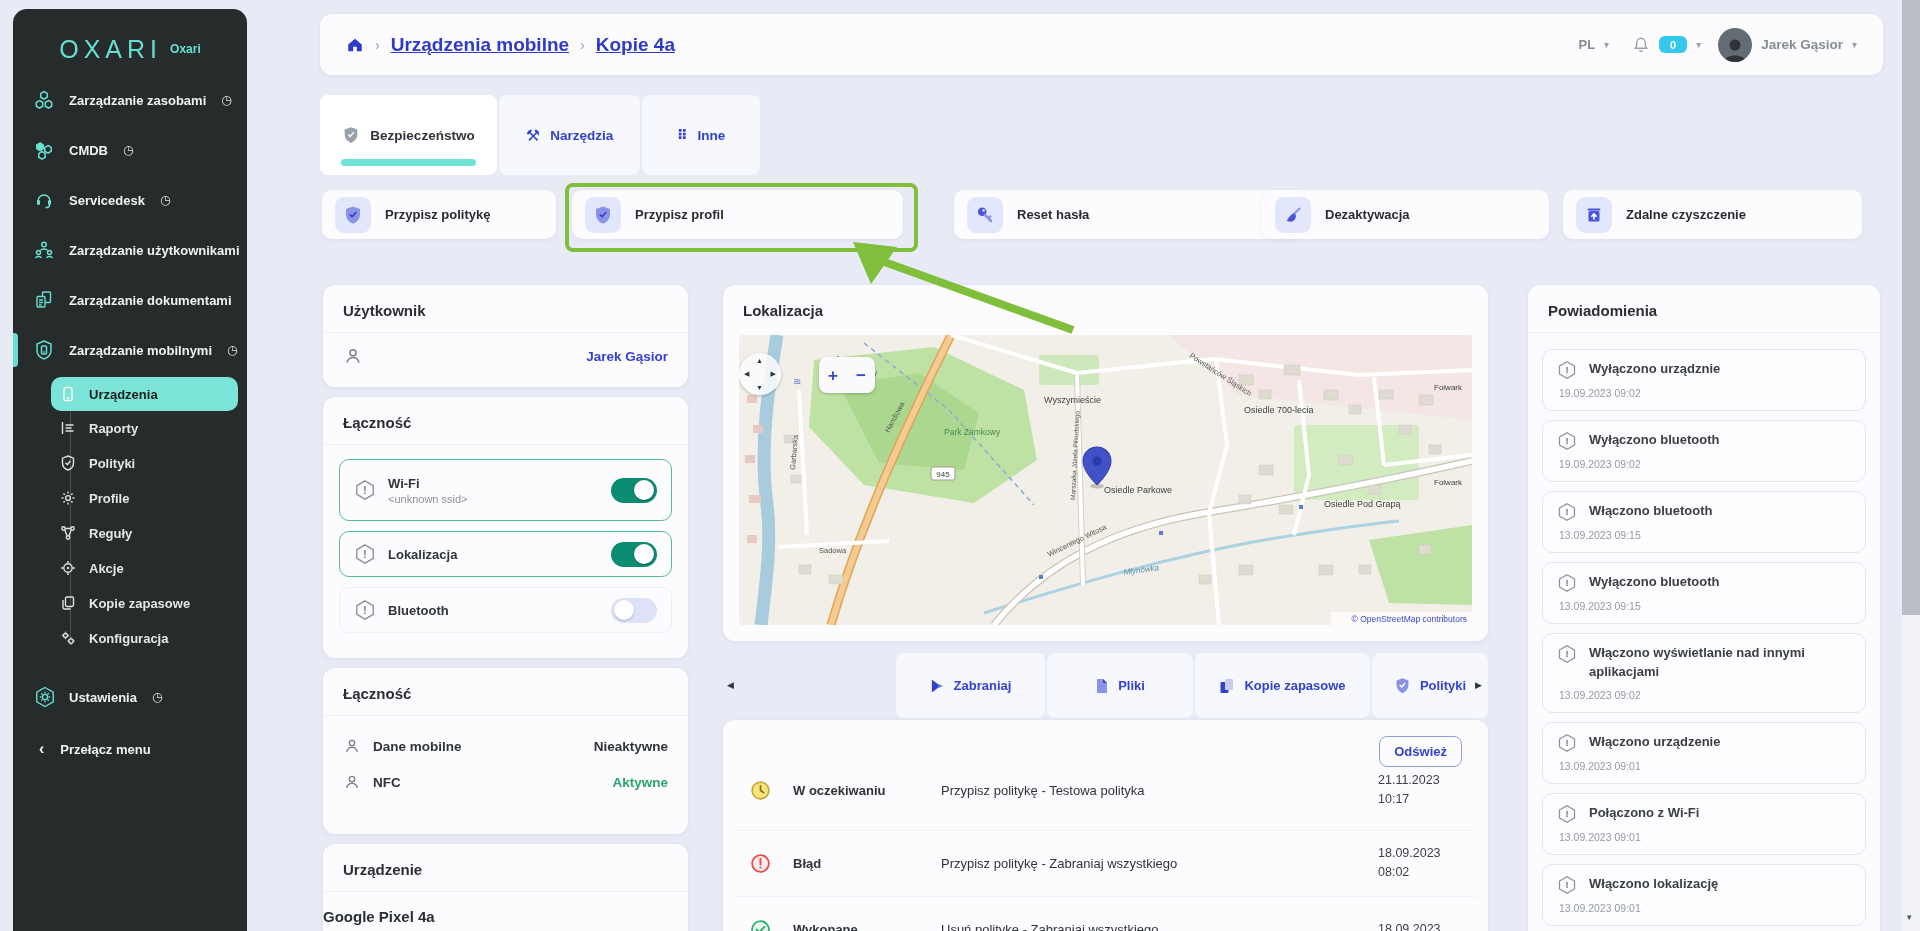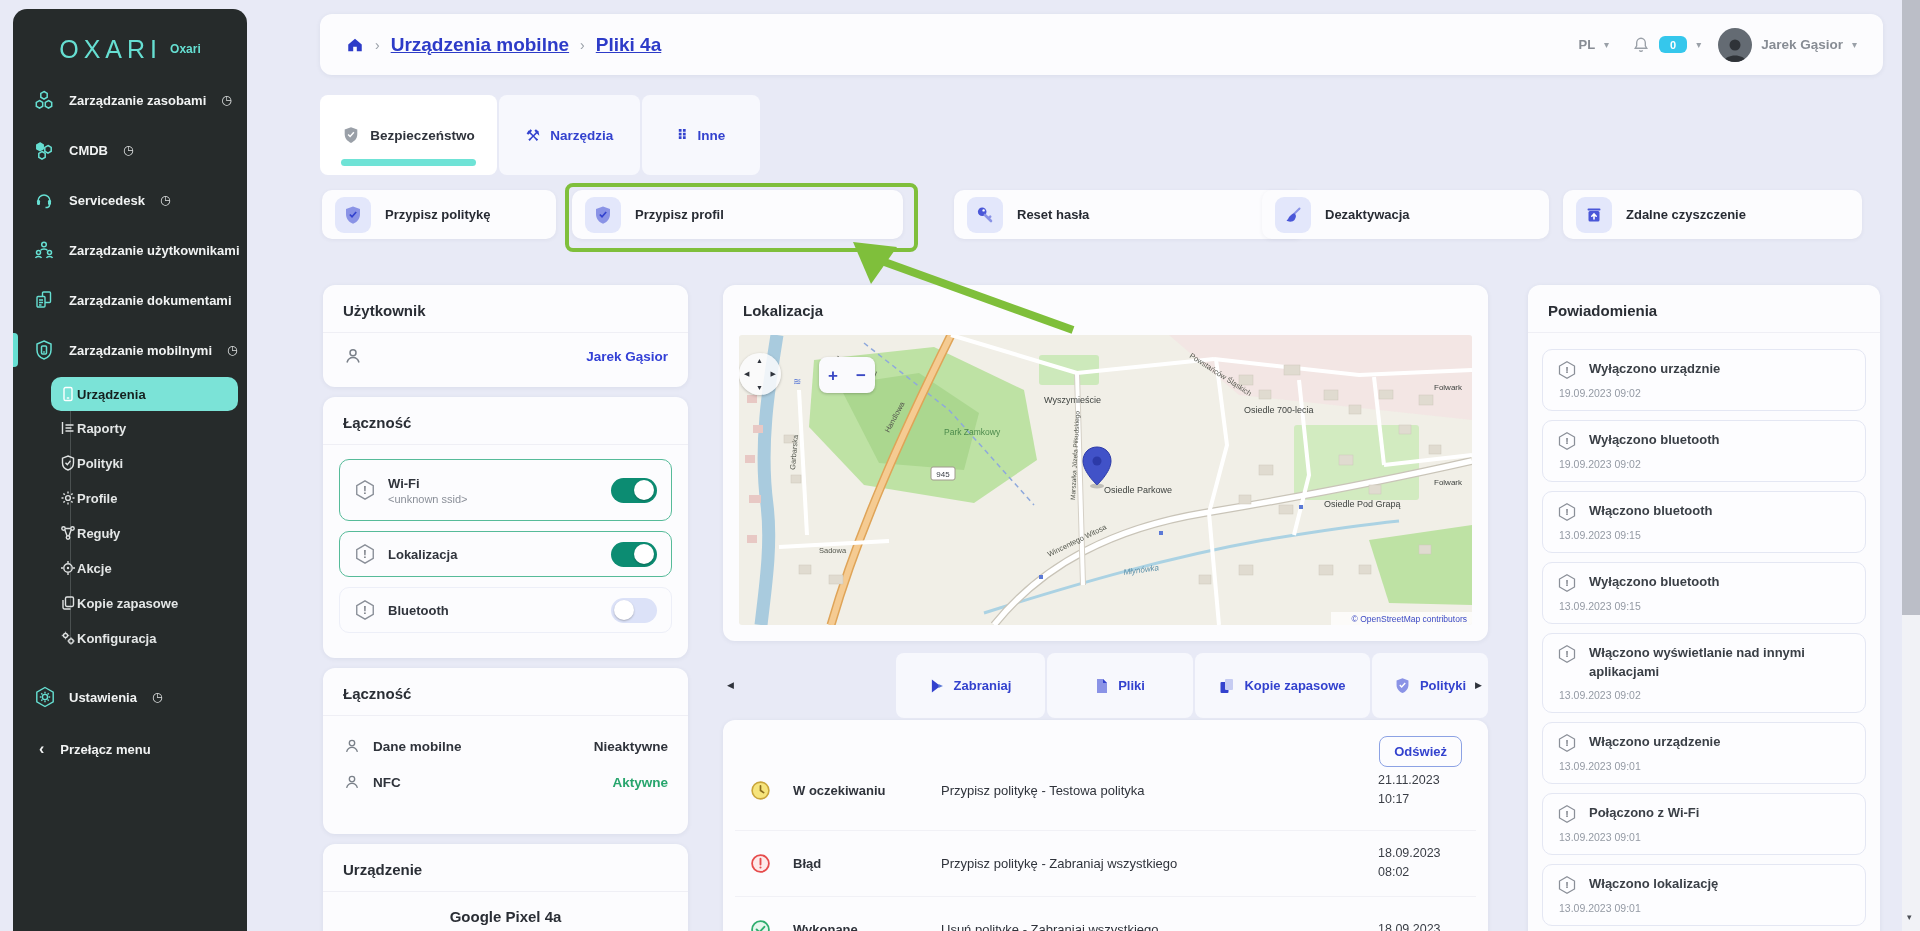--- a/index.html
+++ b/index.html
@@ -14,21 +14,21 @@
            border-radius:14px 14px 0 0;overflow:hidden}
   .logo-row{height:52px;margin-top:14px;display:flex;align-items:center;justify-content:center;gap:8px}
   .logo-main{color:#66DFD2;font-size:25px;font-weight:400;letter-spacing:5px}
   .logo-sub{color:#66DFD2;font-size:12px;font-weight:700}
   .side-item{height:50px;display:flex;align-items:center;gap:13px;padding-left:21px;position:relative;cursor:pointer}
   .s-label{font-size:13px;font-weight:700;color:#F1F3F3;white-space:nowrap}
   .gauge{font-size:12px;color:#DDE0E0;margin-left:2px}
   .active-marker{position:absolute;left:0;top:8px;width:5px;height:34px;background:#66DFD2;border-radius:0 4px 4px 0}
   .submenu{position:relative;padding:2px 0}
   .submenu:before{content:"";position:absolute;left:57px;top:4px;bottom:16px;width:1px;background:#4A5050}
-  .sub-item{height:35px;display:flex;align-items:center;gap:0;margin-left:38px;margin-right:9px;
+  .sub-item{height:35px;display:flex;align-items:center;gap:12px;margin-left:38px;margin-right:9px;
             padding-left:9px;color:#E4E7E7;font-size:13px;font-weight:600;cursor:pointer;position:relative}
   .sub-item.active{background:#7BE3D7;border-radius:10px;color:#15201E;height:34px}
   .sub-item .si{width:17px;height:17px;flex:0 0 17px;color:#DFE2E2}
   .sub-item.active .si{color:#FFFFFF}
   .toggle-menu{margin-top:18px;display:flex;align-items:center;gap:16px;padding-left:26px;
                color:#F1F3F3;font-size:13px;font-weight:700;cursor:pointer}
   .chev{font-size:16px;color:#F1F3F3}
 
   
   #header{left:320px;top:14px;width:1563px;height:61px;display:flex;align-items:center;padding:0 26px;box-sizing:border-box}
@@ -294,21 +294,21 @@
 
 <div id="header" class="card">
   <span>
       <svg width="18" height="18" viewBox="0 0 20 20">
         <path d="M2.5,9.5 L10,3 L17.5,9.5 V17 H12 V12 H8 V17 H2.5 Z" fill="#2D3BC8"></path>
       </svg>
     </span>
   <span class="crumb-sep">›</span>
   <span class="crumb-link">Urządzenia mobilne</span>
   <span class="crumb-sep">›</span>
-  <span class="crumb-link">Pliki 4a</span>
+  <span class="crumb-link">Kopie 4a</span>
 
   <div class="hdr-right">
     <span class="hdr-grey">PL</span>
     <span class="caret">▾</span>
     <span style="margin-left:14px">
         <svg width="18" height="18" viewBox="0 0 20 20" fill="none" stroke="#9AA0A8" stroke-width="1.5">
           <path d="M10,2.5 C7.2,2.5 5.2,4.8 5.2,7.6 V11 L3.6,13.6 H16.4 L14.8,11 V7.6 C14.8,4.8 12.8,2.5 10,2.5 Z"></path>
           <path d="M8.3,15.8 a1.8,1.8 0 0 0 3.4,0"></path>
         </svg>
       </span>
@@ -481,21 +481,21 @@
         </span>
       <span class="info-label">NFC</span>
       <span class="info-value green">Aktywne</span>
     </div>
   </div>
 </div>
 
 <div class="card" style="left:323px;top:844px;width:365px;height:110px">
   <div class="card-title">Urządzenie</div>
   <div class="hr"></div>
-  <div style="text-align:center;font-size:15px;font-weight:700;color:#2A2E35;margin-top:16px">Google Pixel 4a</div>
+  <div style="font-size:15px;font-weight:700;color:#2A2E35;margin-top:16px">Google Pixel 4a</div>
 </div>
 
 <div class="card" style="left:723px;top:285px;width:765px;height:356px">
   <div class="card-title">Lokalizacja</div>
 </div>
 <div id="map-wrap">
   <svg width="733" height="290" viewBox="0 0 733 290">
     <rect width="733" height="290" fill="#F1EFE7"></rect>
     <polygon points="430,0 733,0 733,85 500,60" fill="#F4E3E2" opacity="0.7"></polygon>
     <polygon points="75,25 195,12 285,55 298,125 235,168 125,150 70,92" fill="#BEE2A4"></polygon>

